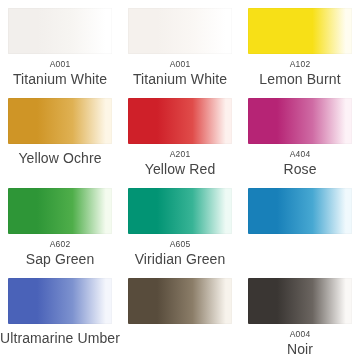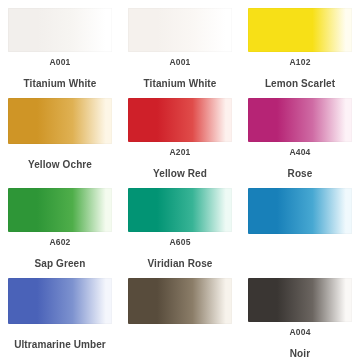--- a/index.html
+++ b/index.html
@@ -12,21 +12,20 @@
     height: 360px;
     font-family: "Liberation Sans", sans-serif;
     -webkit-font-smoothing: antialiased;
   }
   #swatch-grid {
     width: 352px;
     height: 360px;
     display: grid;
     grid-template-columns: repeat(3, 120px);
     grid-template-rows: repeat(4, 90px);
-    font-weight: bold;
   }
   .swatch-cell {
     width: 120px;
     height: 90px;
     position: relative;
     box-sizing: border-box;
     display: flex;
     flex-direction: column;
     align-items: center;
   }
@@ -55,24 +54,24 @@
     color: #4a4a4a;
   }
   .swatch-code {
     display: block;
     font-size: 8.5px;
     letter-spacing: 0.2px;
     color: #454545;
   }
   .swatch-name {
     display: block;
-    font-size: 10px;
+    font-size: 14px;
     letter-spacing: 0.1px;
     color: #454545;
-    margin-top: 10px;
+    margin-top: 1px;
   }
 </style>
 </head>
 <body>
 
 <div id="swatch-grid">
     <div class="swatch-cell">
       <div class="swatch-chip" style="background: linear-gradient(to right, rgb(242, 239, 236) 0%, rgb(242, 239, 236) 28%, rgb(247, 245, 242) 62%, rgb(255, 255, 255) 94%, rgb(255, 255, 255) 100%);"></div>
       <div class="swatch-labels">
         <span class="swatch-code">A001</span>
@@ -83,21 +82,21 @@
       <div class="swatch-chip" style="background: linear-gradient(to right, rgb(245, 241, 237) 0%, rgb(245, 241, 237) 28%, rgb(250, 247, 244) 62%, rgb(255, 255, 255) 94%, rgb(255, 255, 255) 100%);"></div>
       <div class="swatch-labels">
         <span class="swatch-code">A001</span>
         <span class="swatch-name">Titanium White</span>
       </div>
     </div>
     <div class="swatch-cell">
       <div class="swatch-chip" style="background: linear-gradient(to right, rgb(247, 224, 23) 0%, rgb(247, 224, 23) 28%, rgb(247, 224, 23) 62%, rgb(255, 253, 240) 94%, rgb(255, 253, 240) 100%);"></div>
       <div class="swatch-labels">
         <span class="swatch-code">A102</span>
-        <span class="swatch-name">Lemon Scarlet</span>
+        <span class="swatch-name">Lemon Burnt</span>
       </div>
     </div>
     <div class="swatch-cell">
       <div class="swatch-chip" style="background: linear-gradient(to right, rgb(207, 149, 38) 0%, rgb(207, 149, 38) 28%, rgb(223, 177, 83) 62%, rgb(253, 246, 230) 94%, rgb(253, 246, 230) 100%);"></div>
       <div class="swatch-labels">
         <span class="swatch-name">Yellow Ochre</span>
       </div>
     </div>
     <div class="swatch-cell">
       <div class="swatch-chip" style="background: linear-gradient(to right, rgb(207, 32, 41) 0%, rgb(207, 32, 41) 28%, rgb(224, 76, 74) 62%, rgb(253, 241, 238) 94%, rgb(253, 241, 238) 100%);"></div>
@@ -117,21 +116,21 @@
       <div class="swatch-chip" style="background: linear-gradient(to right, rgb(46, 150, 55) 0%, rgb(46, 150, 55) 28%, rgb(79, 174, 74) 62%, rgb(244, 251, 239) 94%, rgb(244, 251, 239) 100%);"></div>
       <div class="swatch-labels">
         <span class="swatch-code">A602</span>
         <span class="swatch-name">Sap Green</span>
       </div>
     </div>
     <div class="swatch-cell">
       <div class="swatch-chip" style="background: linear-gradient(to right, rgb(2, 148, 116) 0%, rgb(2, 148, 116) 28%, rgb(56, 180, 150) 62%, rgb(238, 250, 245) 94%, rgb(238, 250, 245) 100%);"></div>
       <div class="swatch-labels">
         <span class="swatch-code">A605</span>
-        <span class="swatch-name">Viridian Rose</span>
+        <span class="swatch-name">Viridian Green</span>
       </div>
     </div>
     <div class="swatch-cell">
       <div class="swatch-chip" style="background: linear-gradient(to right, rgb(24, 128, 185) 0%, rgb(24, 128, 185) 28%, rgb(71, 168, 210) 62%, rgb(240, 249, 253) 94%, rgb(240, 249, 253) 100%);"></div>
     </div>
     <div class="swatch-cell">
       <div class="swatch-chip" style="background: linear-gradient(to right, rgb(74, 98, 184) 0%, rgb(74, 98, 184) 28%, rgb(125, 146, 207) 62%, rgb(244, 246, 252) 94%, rgb(244, 246, 252) 100%);"></div>
       <div class="swatch-labels">
         <span class="swatch-name">Ultramarine Umber</span>
       </div>

